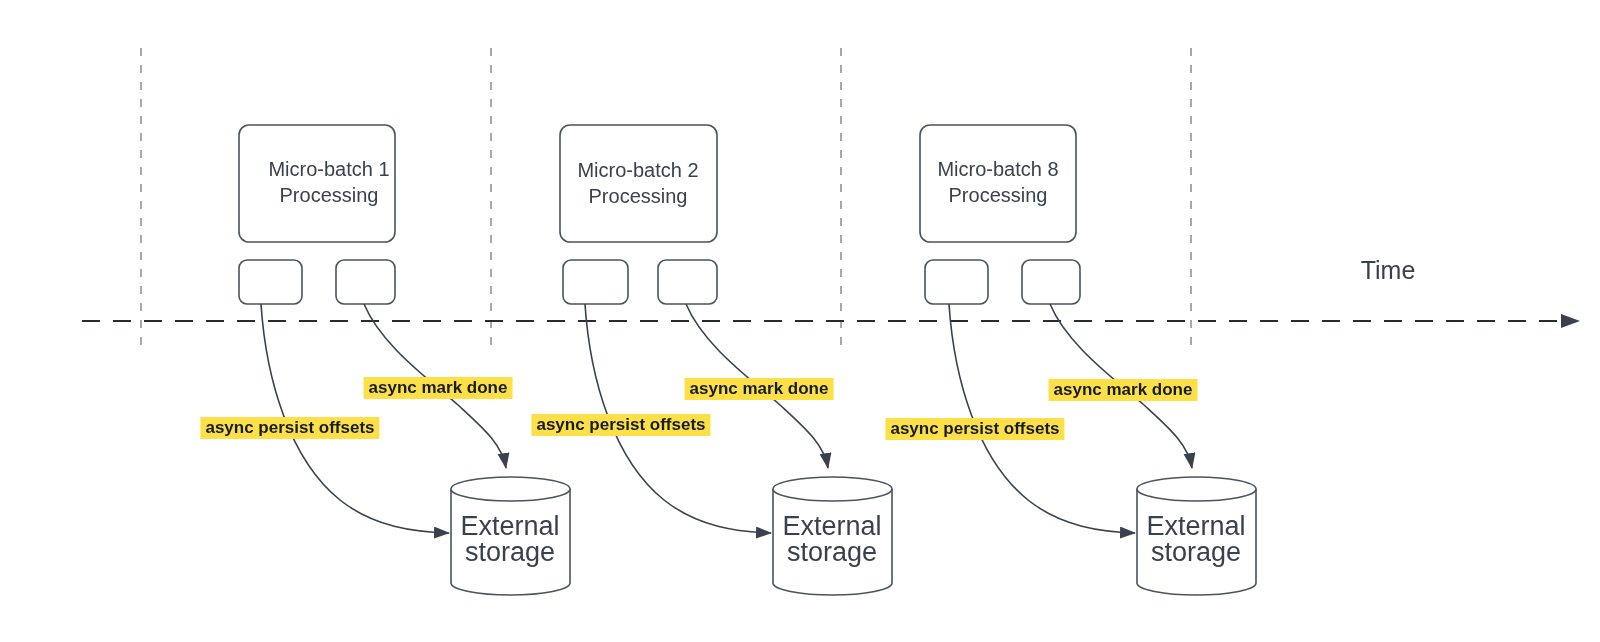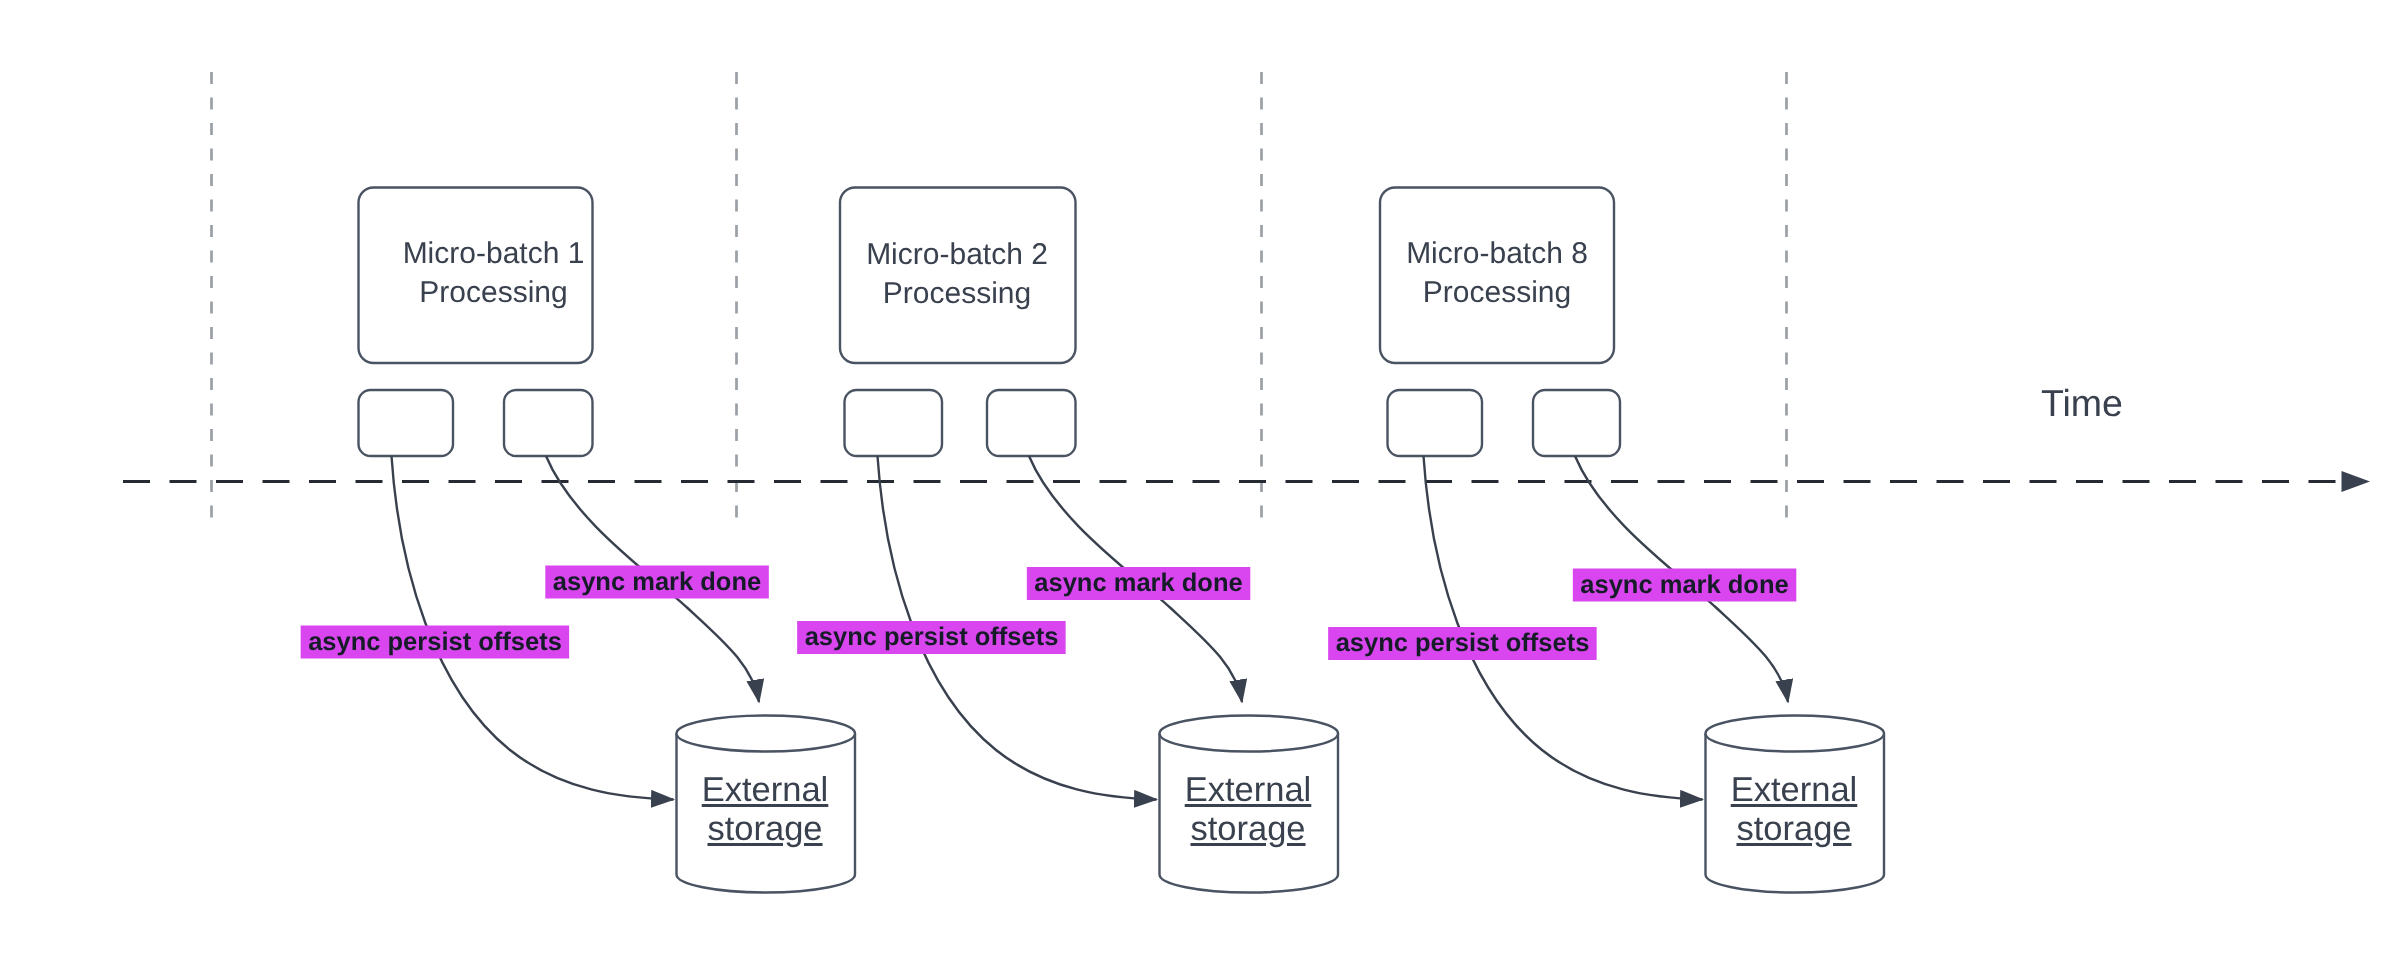--- a/index.html
+++ b/index.html
@@ -1,22 +1,22 @@
 <!DOCTYPE html>
 <html><head>
 <meta charset="utf-8">
 <style>
   html,body{margin:0;padding:0;background:#ffffff;}
   body{width:1600px;height:642px;overflow:hidden;font-family:"Liberation Sans",sans-serif;}
   .canvas{position:relative;width:1600px;height:642px;background:#ffffff;}
   .canvas svg{position:absolute;left:0;top:0;}
   .lbl{position:absolute;transform:translate(-50%,-50%);text-align:center;color:#3a414e;}
   .node-title{font-size:20px;line-height:26px;white-space:nowrap;}
-  .storage-lbl{font-size:23px;line-height:26px;white-space:nowrap;text-decoration:underline;}
-  .async-lbl{font-size:17px;font-weight:bold;color:#161c27;background:#d946ef;padding:1px 5px;white-space:nowrap;text-align:center;}
+  .storage-lbl{font-size:27px;line-height:26px;white-space:nowrap;}
+  .async-lbl{font-size:17px;font-weight:bold;color:#161c27;background:#fde047;padding:1px 5px;white-space:nowrap;text-align:center;}
   .time-lbl{font-size:25px;color:#3a414e;white-space:nowrap;}
 </style>
 </head>
 <body>
 
 <div class="canvas">
 
   <svg width="1600" height="642" viewBox="0 0 1600 642">
     <defs>
       <marker id="arrow" markerUnits="userSpaceOnUse" markerWidth="18" markerHeight="14" refX="15" refY="6" orient="auto">

